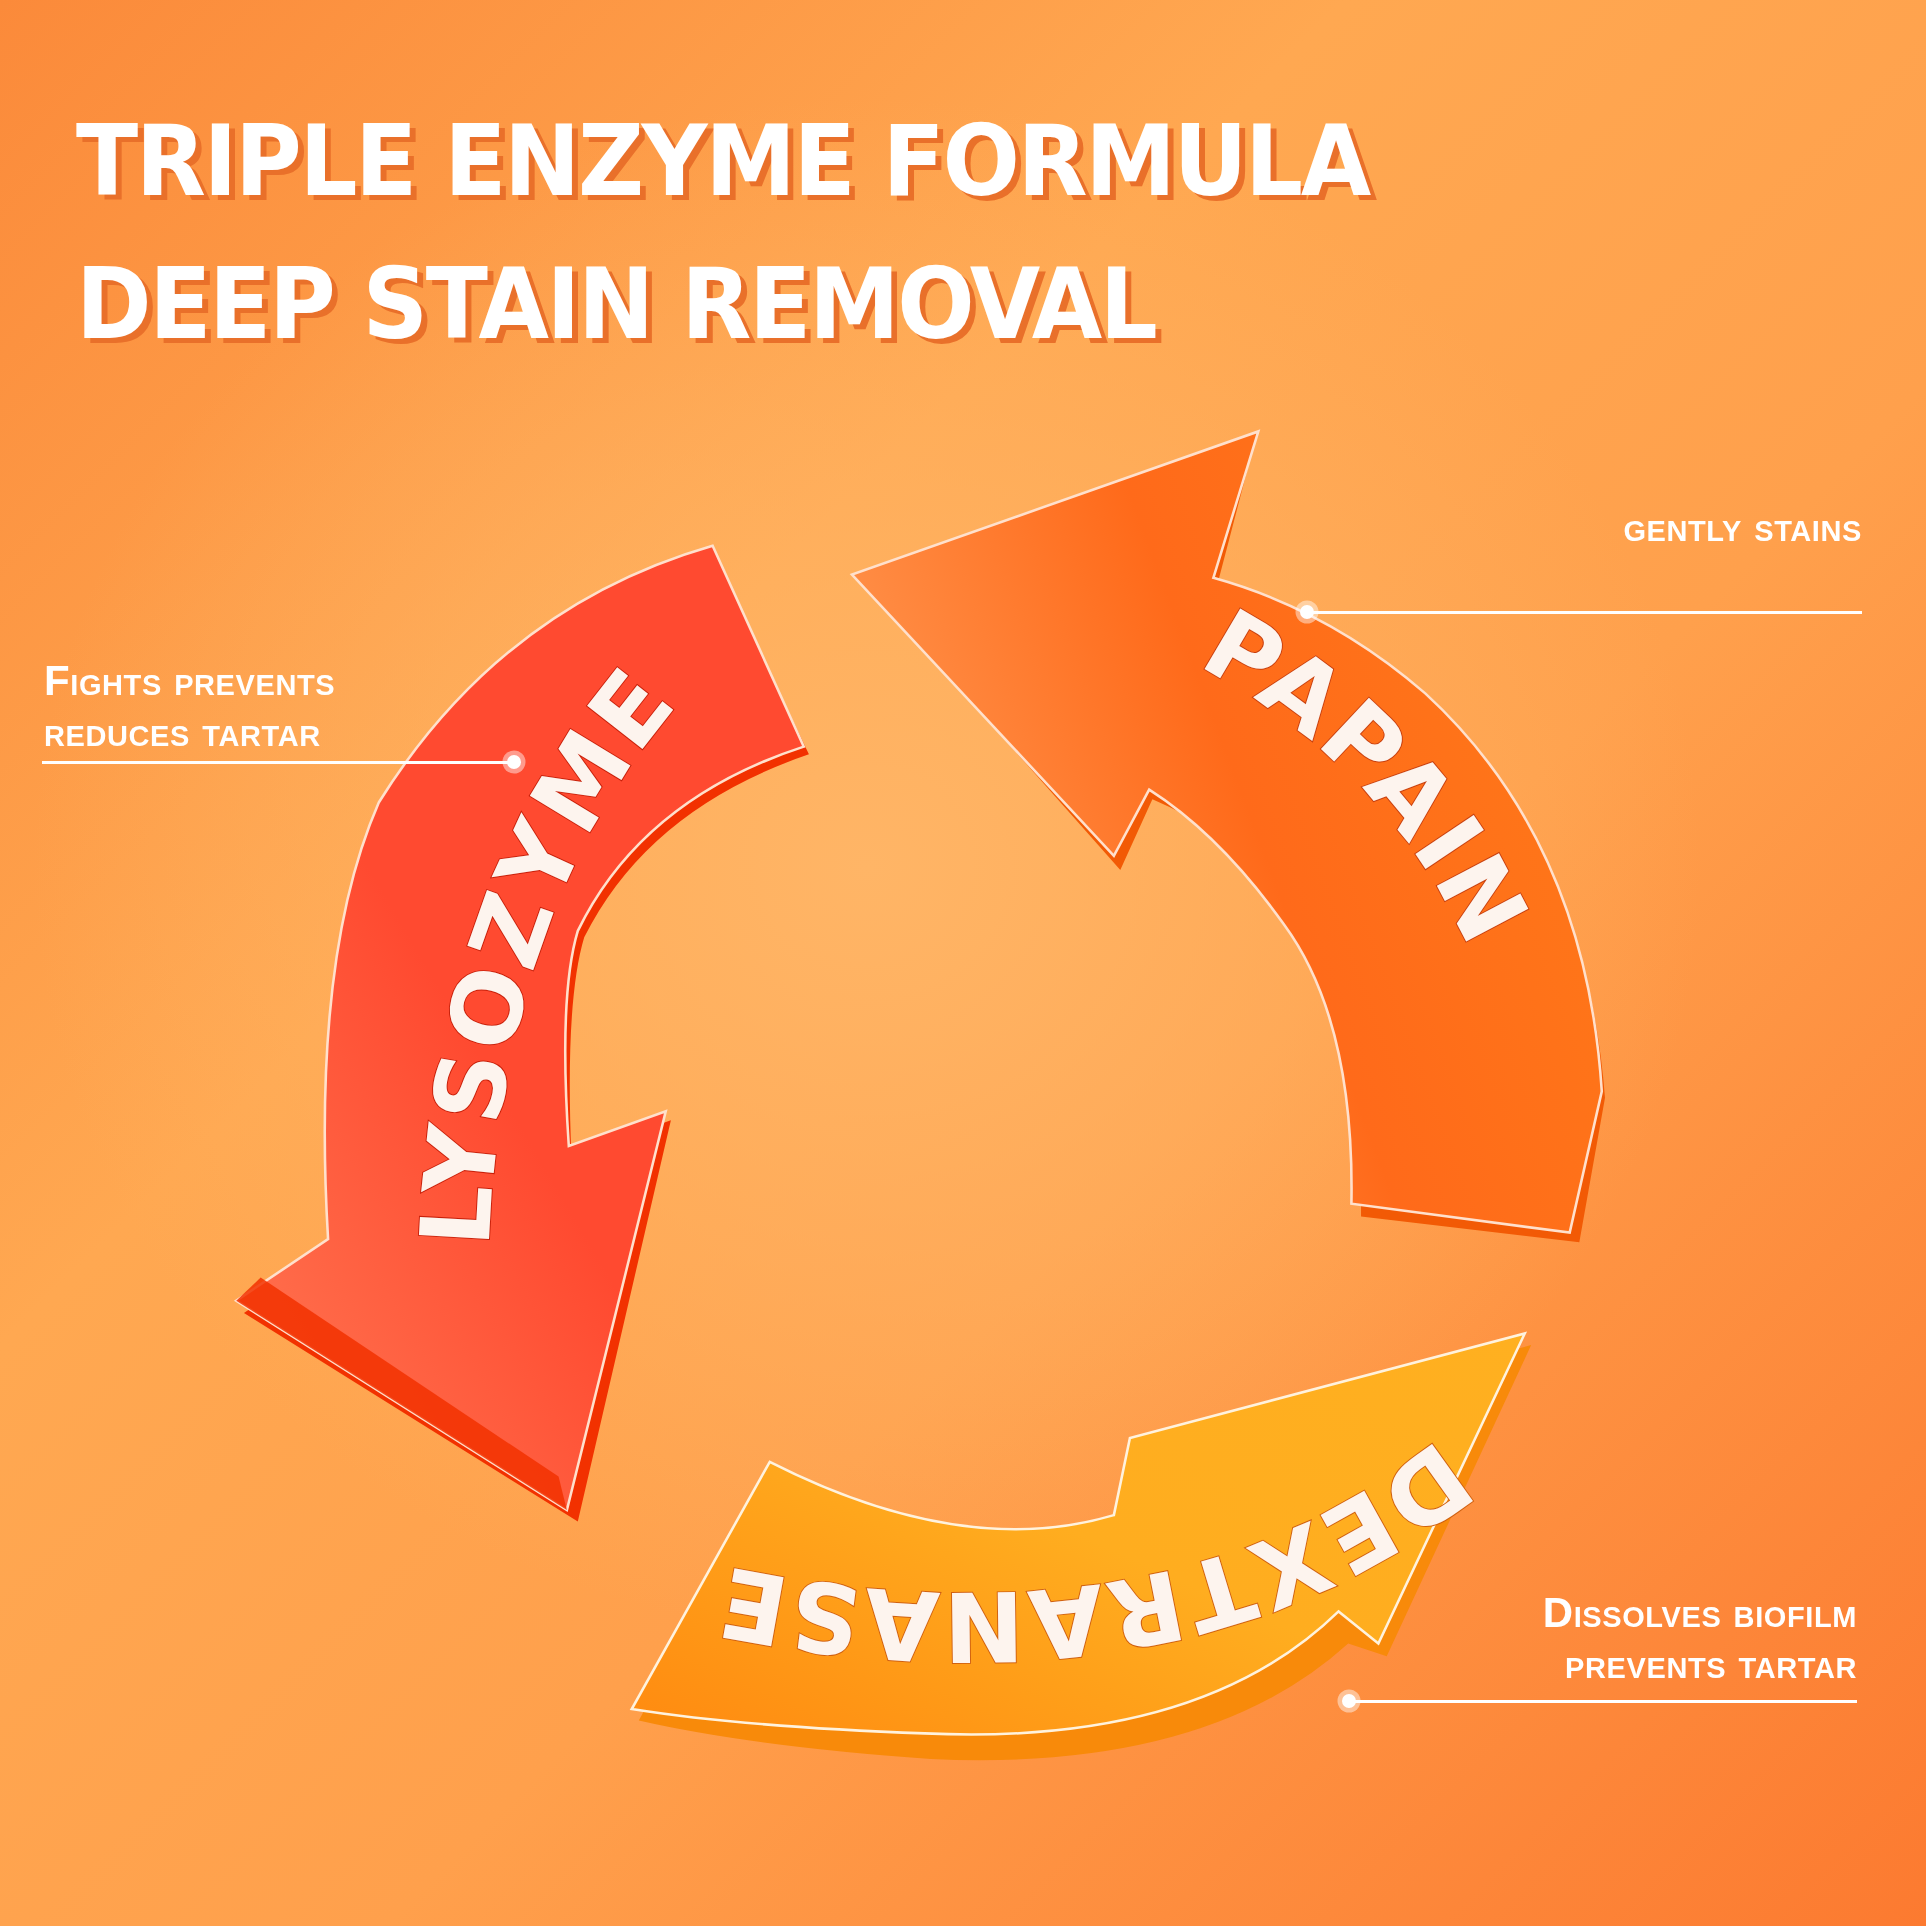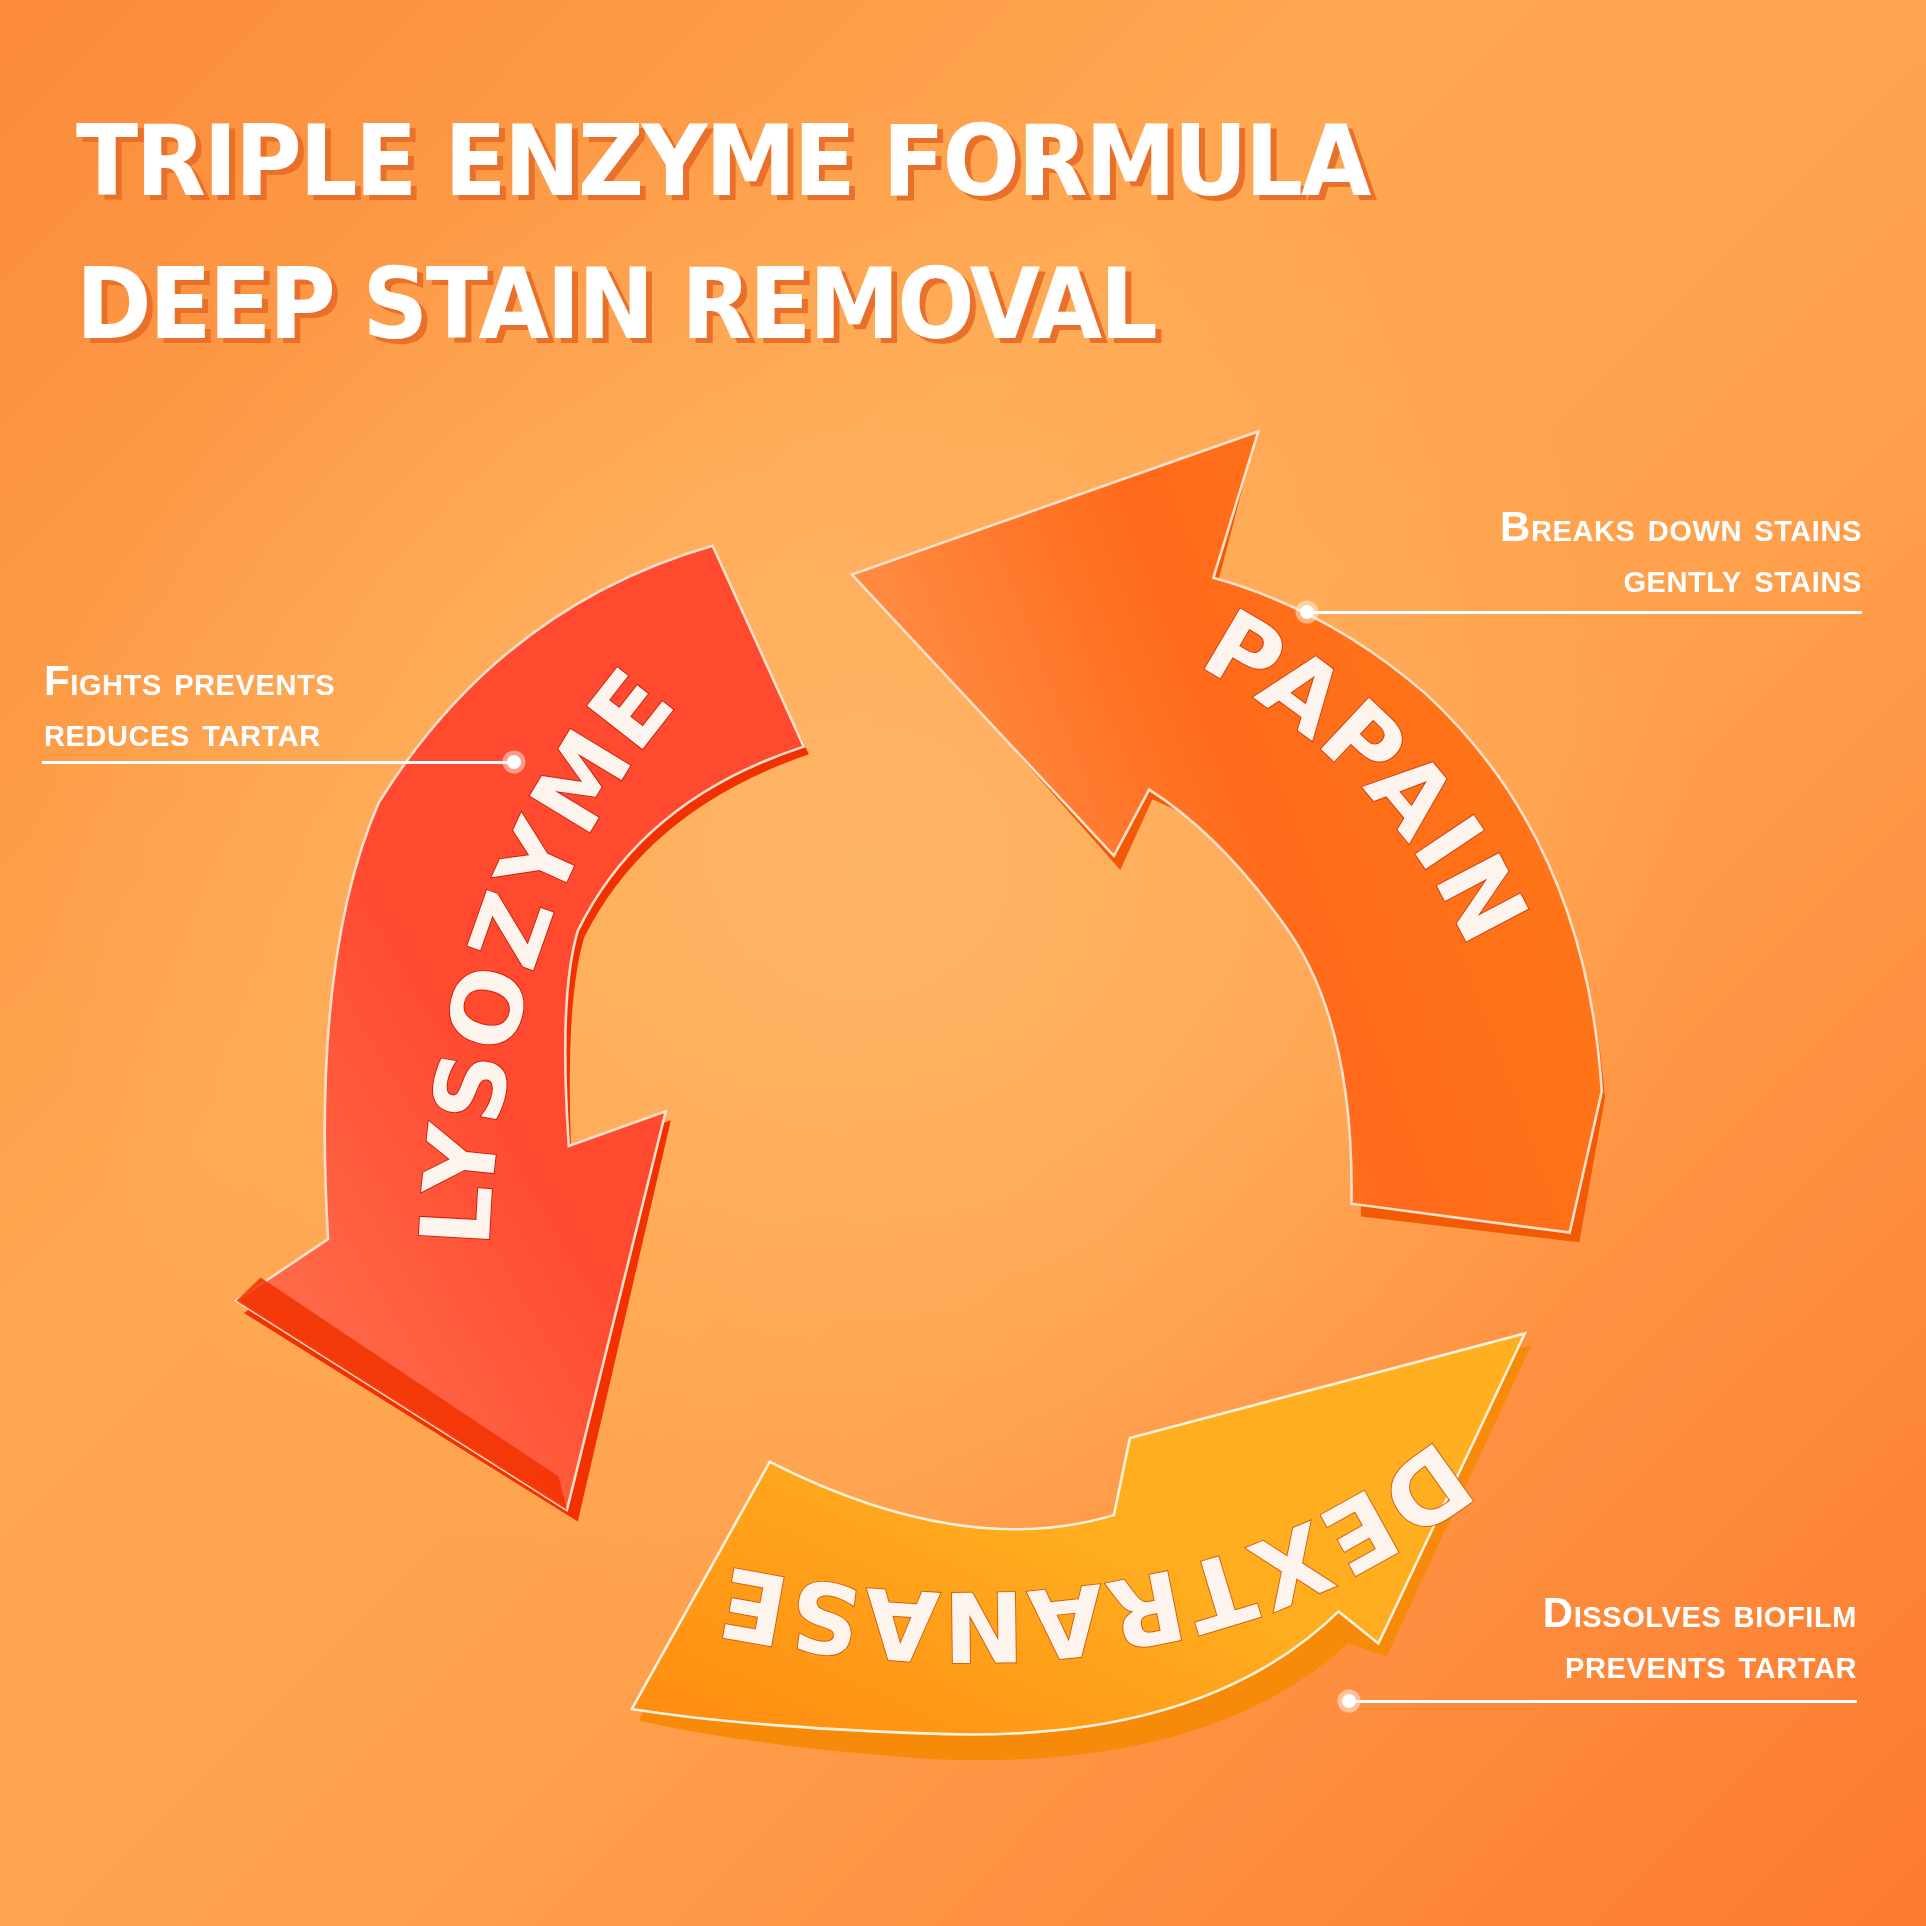--- a/index.html
+++ b/index.html
@@ -82,21 +82,20 @@
 </svg>
 
 <div class="callout" style="left:44px; top:655px;">
   <span class="line">Fights prevents</span>
   <span class="line">reduces tartar</span>
 </div>
 <div class="connector" style="left:42px; top:761px; width:472px;"></div>
 <div class="dot" style="left:507px; top:755px;"></div>
 
 <div class="callout right" style="right:64px; top:501px;">
-  <span class="line">Breaks down stains</span>
   <span class="line">gently stains</span>
 </div>
 <div class="connector" style="left:1307px; top:611px; width:555px;"></div>
 <div class="dot" style="left:1300px; top:605px;"></div>
 
 <div class="callout right" style="right:69px; top:1587px;text-align:right;">
   <span class="line">Dissolves biofilm</span>
   <span class="line">prevents tartar</span>
 </div>
 <div class="connector" style="left:1355px; top:1700px; width:502px;"></div>

